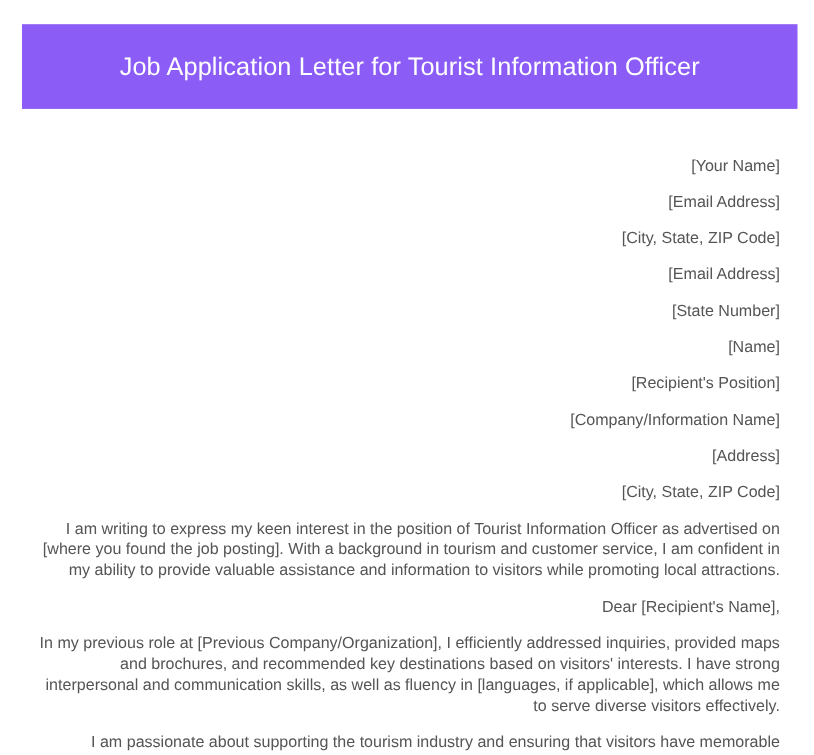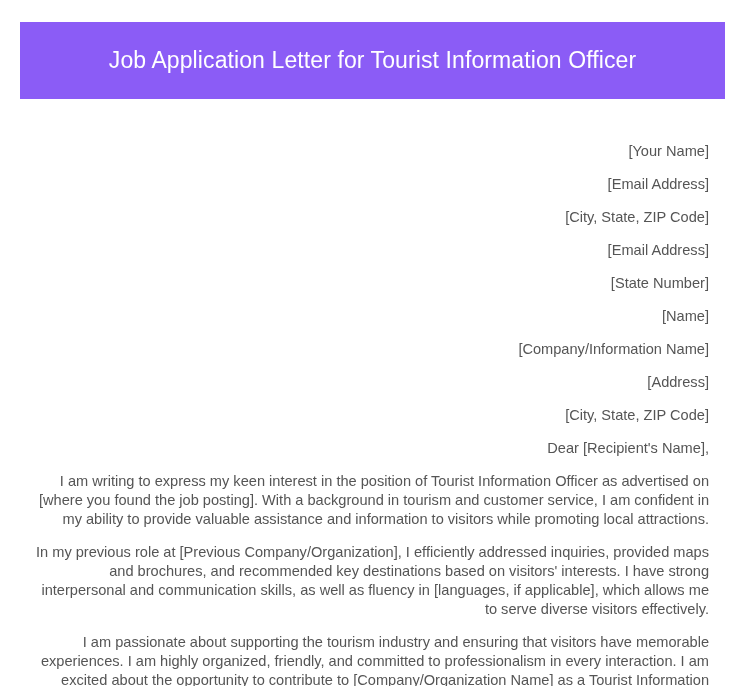--- a/index.html
+++ b/index.html
@@ -71,26 +71,27 @@
 
   <div class="letter-body">
 
     <div class="letter-line addr-line">[Your Name]</div>
     <div class="letter-line addr-line">[Email Address]</div>
     <div class="letter-line addr-line">[City, State, ZIP Code]</div>
     <div class="letter-line addr-line">[Email Address]</div>
     <div class="letter-line addr-line">[State Number]</div>
     <div class="letter-line addr-line">[Name]</div>
 
+    <div class="letter-line addr-line">[Recipient's Position]</div>
     <div class="letter-line addr-line">[Company/Information Name]</div>
     <div class="letter-line addr-line">[Address]</div>
     <div class="letter-line addr-line">[City, State, ZIP Code]</div>
 
+    <div class="letter-line">I am writing to express my keen interest in the position of Tourist Information Officer as advertised on [where you found the job posting]. With a background in tourism and customer service, I am confident in my ability to provide valuable assistance and information to visitors while promoting local attractions.</div>
+
     <div class="letter-line addr-line">Dear [Recipient's Name],</div>
-
-    <div class="letter-line">I am writing to express my keen interest in the position of Tourist Information Officer as advertised on [where you found the job posting]. With a background in tourism and customer service, I am confident in my ability to provide valuable assistance and information to visitors while promoting local attractions.</div>
     <div class="letter-line">In my previous role at [Previous Company/Organization], I efficiently addressed inquiries, provided maps and brochures, and recommended key destinations based on visitors' interests. I have strong interpersonal and communication skills, as well as fluency in [languages, if applicable], which allows me to serve diverse visitors effectively.</div>
     <div class="letter-line">I am passionate about supporting the tourism industry and ensuring that visitors have memorable experiences. I am highly organized, friendly, and committed to professionalism in every interaction. I am excited about the opportunity to contribute to [Company/Organization Name] as a Tourist Information Officer.</div>
 
     <div class="letter-line addr-line">[Your Name]</div>
 
   </div>
 </div>
 
 </body></html>

